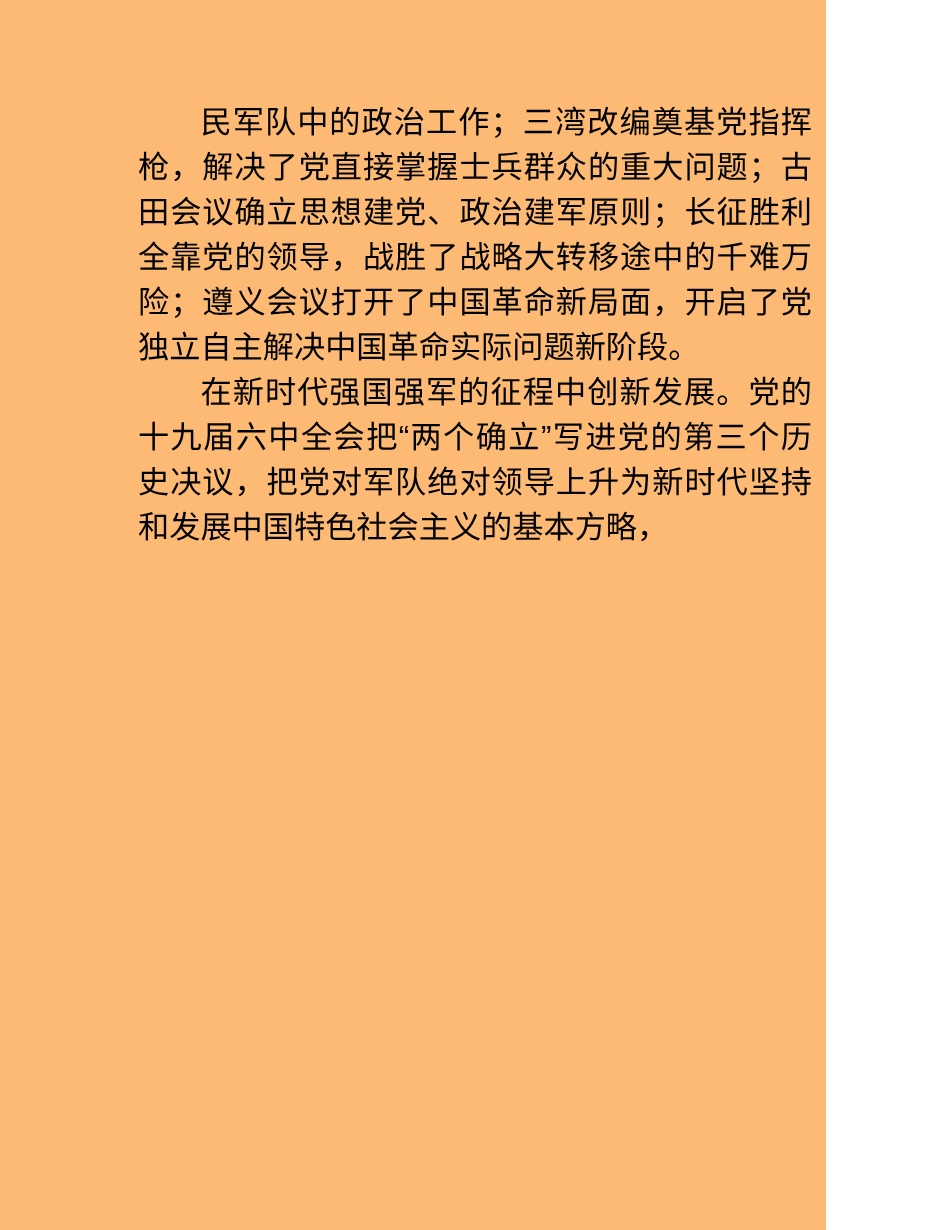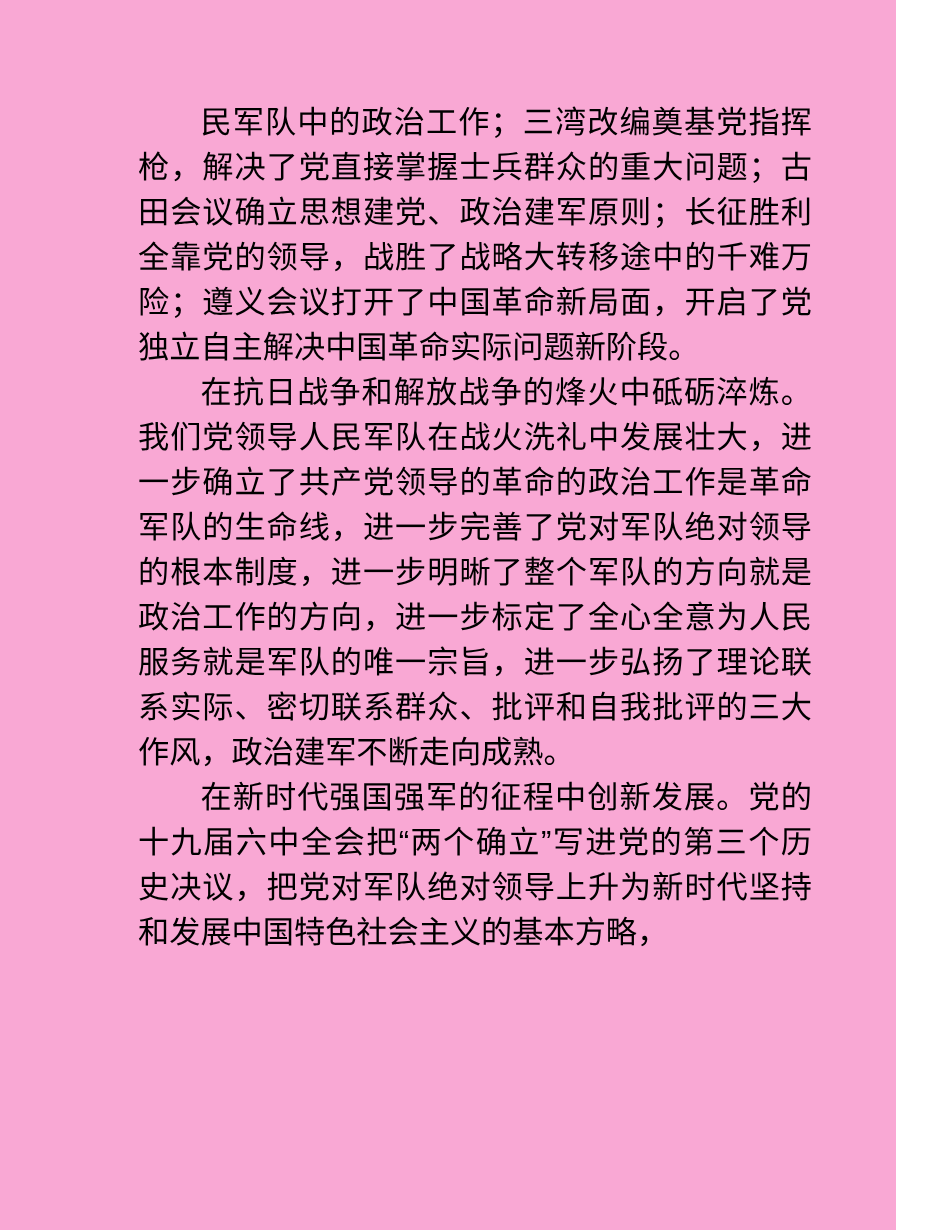--- a/index.html
+++ b/index.html
@@ -4,23 +4,23 @@
 <title>document-page</title>
 <style>
   html, body {
     margin: 0;
     padding: 0;
     background: #ffffff;
   }
 
   .page {
     position: relative;
-    width: 896px;
+    width: 826px;
     height: 1230px;
-    background: #f9a8d4;
+    background: #fdba74;
     overflow: hidden;
     box-sizing: border-box;
     padding-left: 48px;
   }
 
   .doc-body {
     position: absolute;
     left: 138px;
     top: 100px;
     width: 674px;
@@ -48,19 +48,18 @@
   }
 </style>
 </head>
 <body>
 
 <div class="page">
   <div class="doc-body">
 
     <p class="para">民军队中的政治工作；三湾改编奠基党指挥枪，解决了党直接掌握士兵群众的重大问题；古田会议确立思想建党、政治建军原则；长征胜利全靠党的领导，战胜了战略大转移途中的千难万险；遵义会议打开了中国革命新局面，开启了党独立自主解决中国革命实际问题新阶段。</p>
 
-    <p class="para">在抗日战争和解放战争的烽火中砥砺淬炼。我们党领导人民军队在战火洗礼中发展壮大，进一步确立了共产党领导的革命的政治工作是革命军队的生命线，进一步完善了党对军队绝对领导的根本制度，进一步明晰了整个军队的方向就是政治工作的方向，进一步标定了全心全意为人民服务就是军队的唯一宗旨，进一步弘扬了理论联系实际、密切联系群众、批评和自我批评的三大作风，政治建军不断走向成熟。</p>
 
 
     <p class="para">在新时代强国强军的征程中创新发展。党的十九届六中全会把“两个确立”写进党的第三个历史决议，把党对军队绝对领导上升为新时代坚持和发展中国特色社会主义的基本方略，</p>
 
   </div>
 </div>
 
 </body></html>

